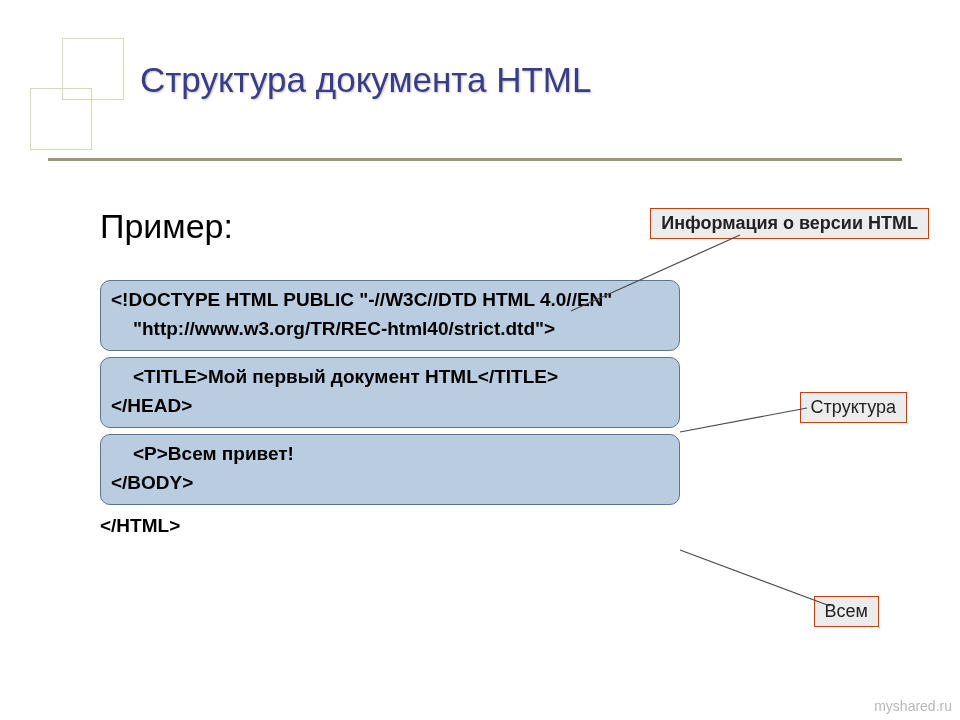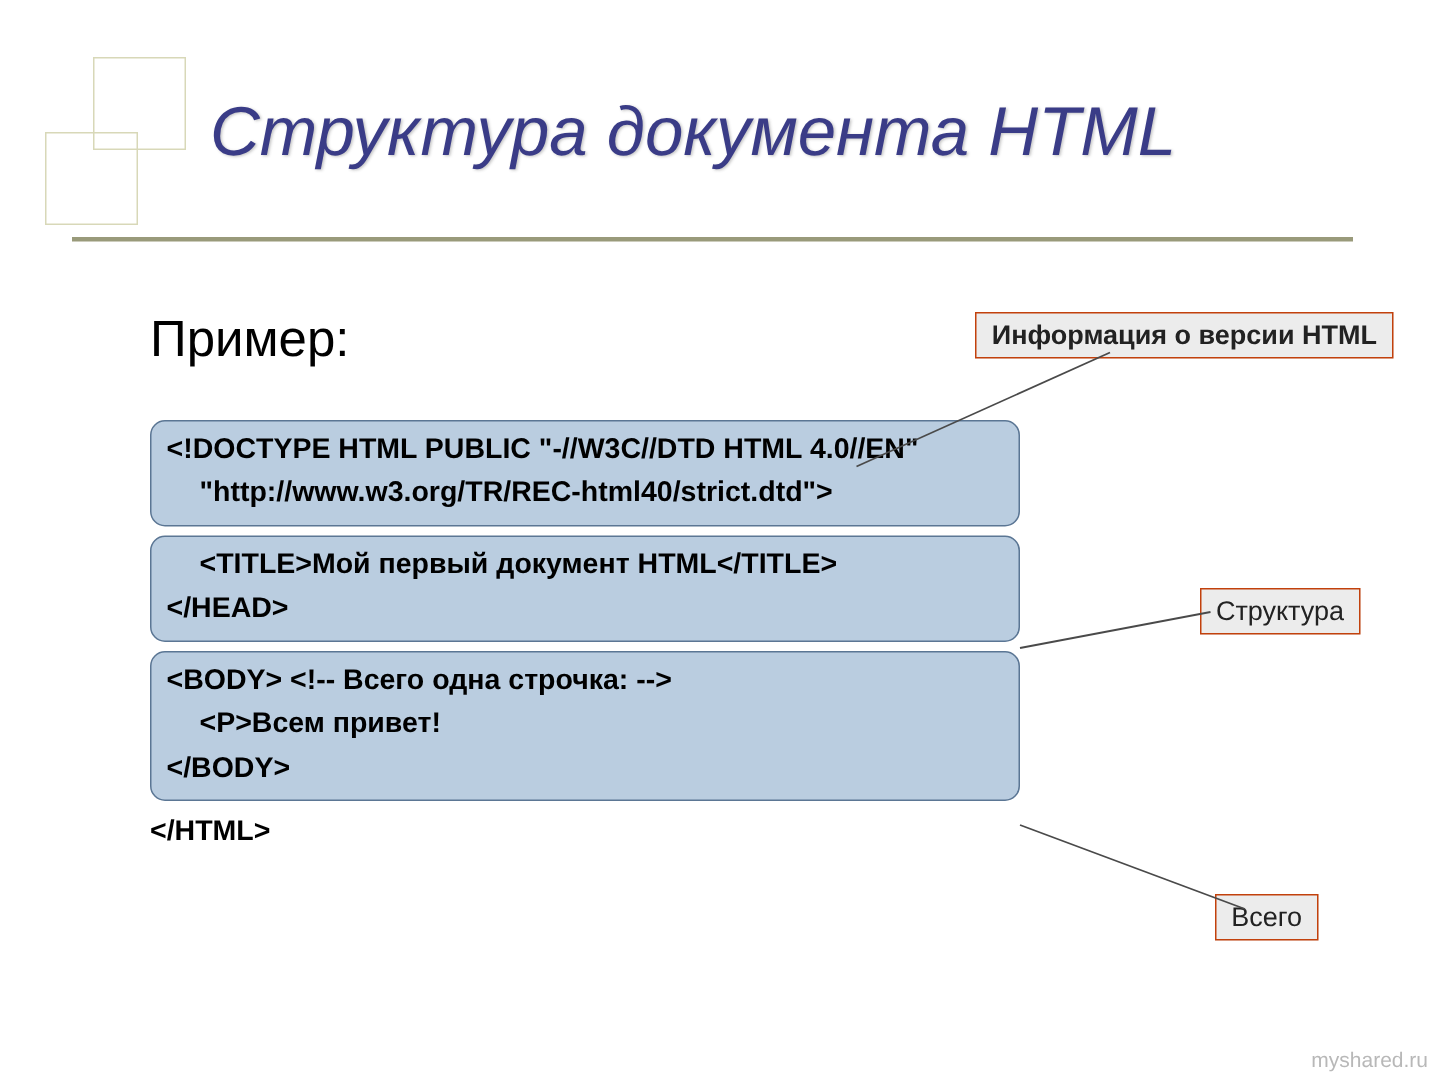--- a/index.html
+++ b/index.html
@@ -31,24 +31,23 @@
     background: #999a7a;
     left: 48px;
     right: 58px;
     top: 158px;
   }
 
   .title {
     position: absolute;
     left: 140px;
     top: 60px;
-    font-size: 46px;
+    font-size: 35px;
     color: #3a3c87;
     text-shadow: 1px 1px 2px rgba(60,60,60,0.3);
-    font-style: italic;
   }
 
   .example-label {
     position: absolute;
     left: 100px;
     top: 190px;
     font-size: 34px;
     color: #000;
     margin-top: 17px;
   }
@@ -119,30 +118,29 @@
 <div class="code-area">
   <div class="blk">
     <div>&lt;!DOCTYPE HTML PUBLIC "-//W3C//DTD HTML 4.0//EN"</div>
     <div class="ind1">"http://www.w3.org/TR/REC-html40/strict.dtd"&gt;</div>
   </div>
   <div class="blk">
     <div class="ind1">&lt;TITLE&gt;Мой первый документ HTML&lt;/TITLE&gt;</div>
     <div>&lt;/HEAD&gt;</div>
   </div>
   <div class="blk">
-    <div>&lt;BODY&gt; &lt;!-- Всего одна строчка: --&gt;</div>
     <div class="ind1">&lt;P&gt;Всем привет!</div>
     <div>&lt;/BODY&gt;</div>
   </div>
   <div>&lt;/HTML&gt;</div>
 </div>
 
 <div class="callout" id="co-version">Информация о версии HTML</div>
 <div class="callout" id="co-header">Структура</div>
-<div class="callout" id="co-body">Всего</div>
+<div class="callout" id="co-body">Всем</div>
 
 <svg class="lines">
   <line x1="571" y1="311" x2="740" y2="235"></line>
   <line x1="680" y1="432" x2="807" y2="408"></line>
   <line x1="680" y1="550" x2="830" y2="606"></line>
 </svg>
 
 <div class="watermark">myshared.ru</div>
 
 </body></html>

